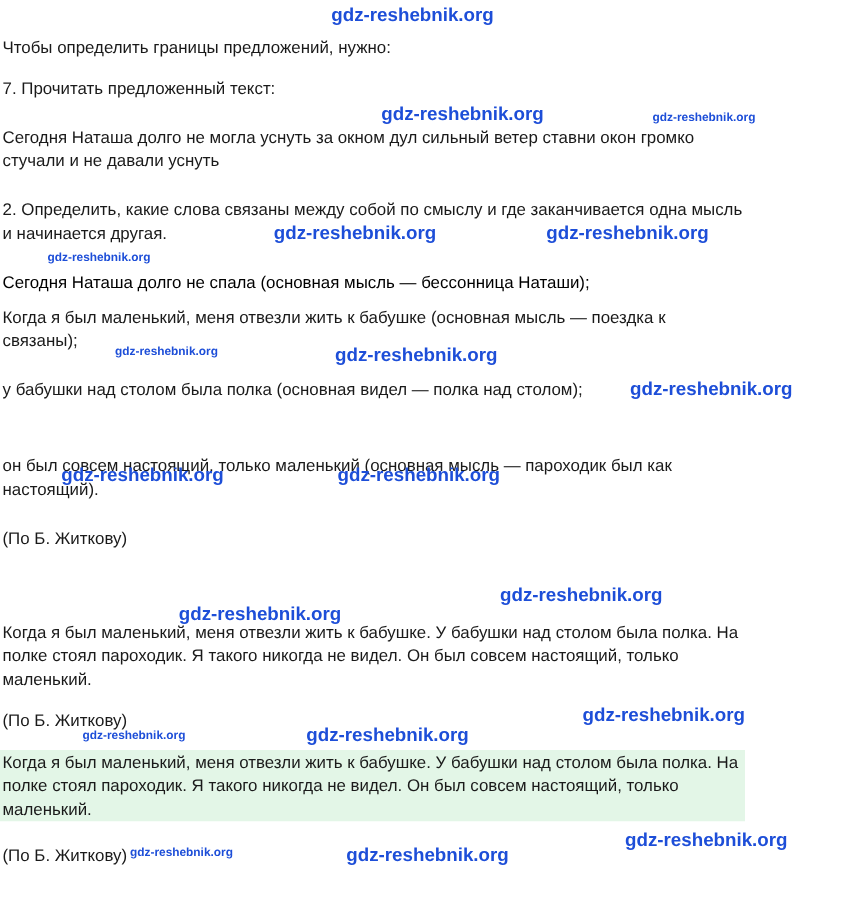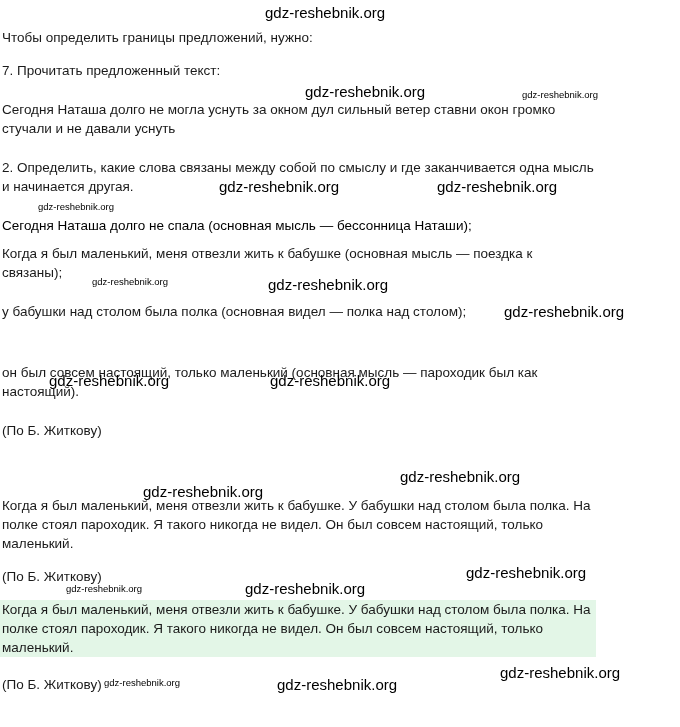--- a/index.html
+++ b/index.html
@@ -43,22 +43,22 @@
   }
 
   .highlight {
     background: #e3f6e7;
     padding: 3px 2px 4px 2px;
   }
 
   
   .wm {
     position: absolute;
-    color: #000000;
-    font-weight: normal;
+    color: #1d4ed8;
+    font-weight: bold;
     font-family: "Liberation Sans", sans-serif;
     white-space: nowrap;
     pointer-events: none;
   }
   .wm.small { font-size: 9.5px; }
   .wm.big { font-size: 15px; }
 </style>
 </head>
 <body>
 

